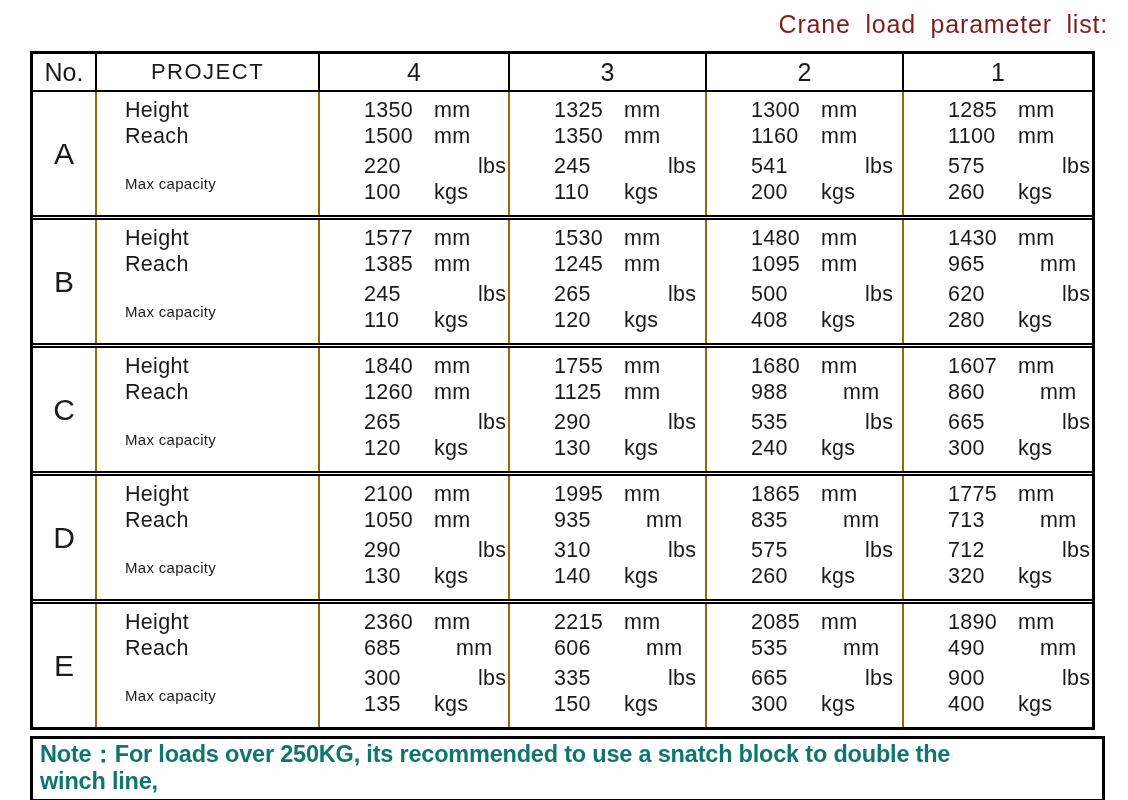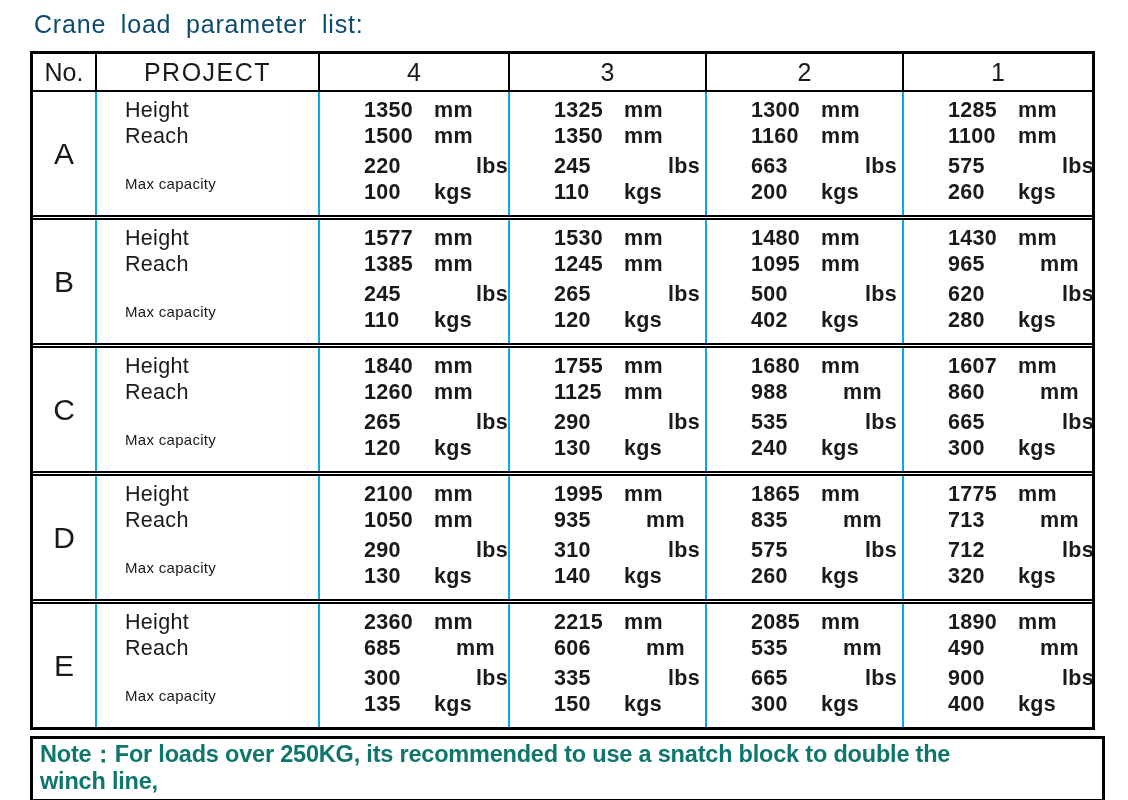--- a/index.html
+++ b/index.html
@@ -11,53 +11,54 @@
     overflow: hidden;
   }
   .page { padding: 8px 20px 0 30px; }
 
   .title {
     font-size: 25px;
     font-weight: 500;
     letter-spacing: 0.8px;
     word-spacing: 7px;
     margin: 2px 0 12px 4px;
-    color: #0c4a6e;
+    color: #7f1d1d;
+    text-align: right;
   }
 
   .tbl {
     width: 1065px;
     border: 3px solid #000;
   }
   .grid {
     display: grid;
     grid-template-columns: 64px 223px 190px 197px 197px 1fr;
   }
   .header-row { height: 38px; border-bottom: 2px solid #000; }
   .hcell {
     display: flex; align-items: center; justify-content: center;
     border-right: 2px solid #000;
     font-size: 25px;
     color: #1a1a1a;
   }
   .hcell:last-child { border-right: none; }
-  .c-project { font-size: 25px; letter-spacing: 1.5px; }
+  .c-project { font-size: 22px; letter-spacing: 1.5px; }
 
   .block { border-top: 5px double #000; }
   .block:first-child { border-top: none; }
 
-  .cell { border-right: 2px solid #0ea5e9; padding: 5px 0 6px 0; }
+  .cell { border-right: 2px solid #a16207; padding: 5px 0 6px 0; }
   .cell:last-child { border-right: none; }
 
   .no-cell {
     display: flex; align-items: center; justify-content: center;
     font-size: 30px; padding: 0; color: #1a1a1a;
   }
   .label-cell { padding-left: 28px; }
-  .val-cell { padding-left: 44px; font-weight: bold; }
+  .val-cell { padding-left: 44px; }
 
   .line {
     height: 26px;
     display: flex; align-items: center;
     font-size: 21.5px;
     letter-spacing: 0.3px;
     color: #1a1a1a;
     white-space: nowrap;
   }
   .gaptop { margin-top: 4px; gap: 44px; }
@@ -148,21 +149,21 @@
           <div class="cell val-cell">
             <div class="line">
               <div class="num">1300</div>
               <div class="">mm</div>
             </div>
             <div class="line">
               <div class="num">1160</div>
               <div class="">mm</div>
             </div>
             <div class="line gaptop">
-              <div class="num">663</div>
+              <div class="num">541</div>
               <div class="">lbs</div>
             </div>
             <div class="line">
               <div class="num">200</div>
               <div class="">kgs</div>
             </div>
           </div>
           <div class="cell val-cell">
             <div class="line">
               <div class="num">1285</div>
@@ -232,21 +233,21 @@
             </div>
             <div class="line">
               <div class="num">1095</div>
               <div class="">mm</div>
             </div>
             <div class="line gaptop">
               <div class="num">500</div>
               <div class="">lbs</div>
             </div>
             <div class="line">
-              <div class="num">402</div>
+              <div class="num">408</div>
               <div class="">kgs</div>
             </div>
           </div>
           <div class="cell val-cell">
             <div class="line">
               <div class="num">1430</div>
               <div class="">mm</div>
             </div>
             <div class="line">
               <div class="num">965</div>

